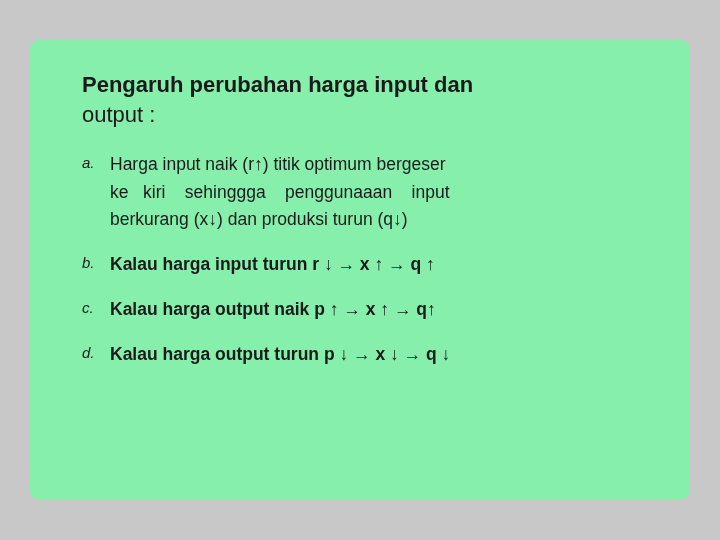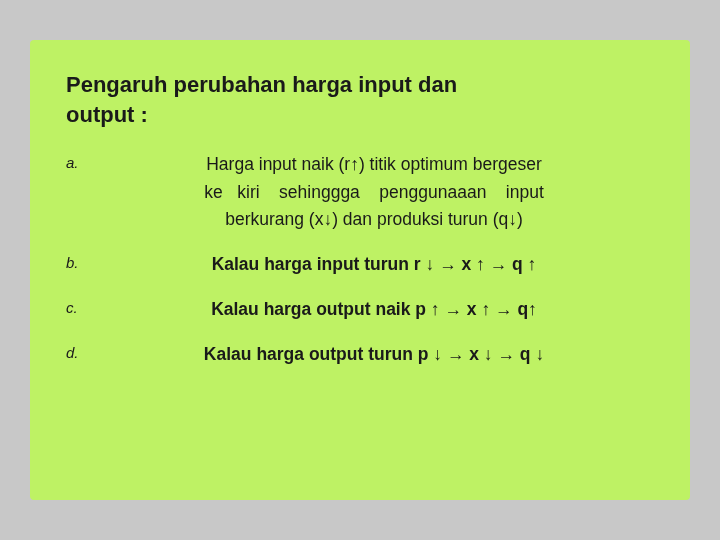--- a/index.html
+++ b/index.html
@@ -12,41 +12,41 @@
       width: 720px;
       height: 540px;
       background: #c8c8c8;
       display: flex;
       align-items: center;
       justify-content: center;
       font-family: Arial, sans-serif;
     }
 
     .card {
-      background: #bef264;
+      background: #86efac;
       width: 660px;
       min-height: 460px;
-      padding: 30px 36px 30px 36px;
-      border-radius: 4px;
+      padding: 30px 36px 30px 52px;
+      border-radius: 9px;
     }
 
     .title-block {
       margin-bottom: 22px;
     }
 
     .title-line1 {
       font-size: 22px;
       font-weight: bold;
       color: #1a1a1a;
       line-height: 1.35;
     }
 
     .title-line2 {
       font-size: 22px;
-      font-weight: bold;
+      font-weight: normal;
       color: #1a1a1a;
       line-height: 1.35;
     }
 
     .list {
       list-style: none;
       padding: 0;
       margin: 0;
     }
 
@@ -62,21 +62,20 @@
     .list-item .label {
       font-size: 15px;
       min-width: 28px;
       padding-top: 1px;
       font-style: italic;
       color: #1a1a1a;
     }
 
     .list-item .content {
       flex: 1;
-      text-align: center;
     }
 
     .item-a .content {
       font-size: 17.5px;
       line-height: 1.55;
     }
 
     .item-b .content,
     .item-c .content,
     .item-d .content {

